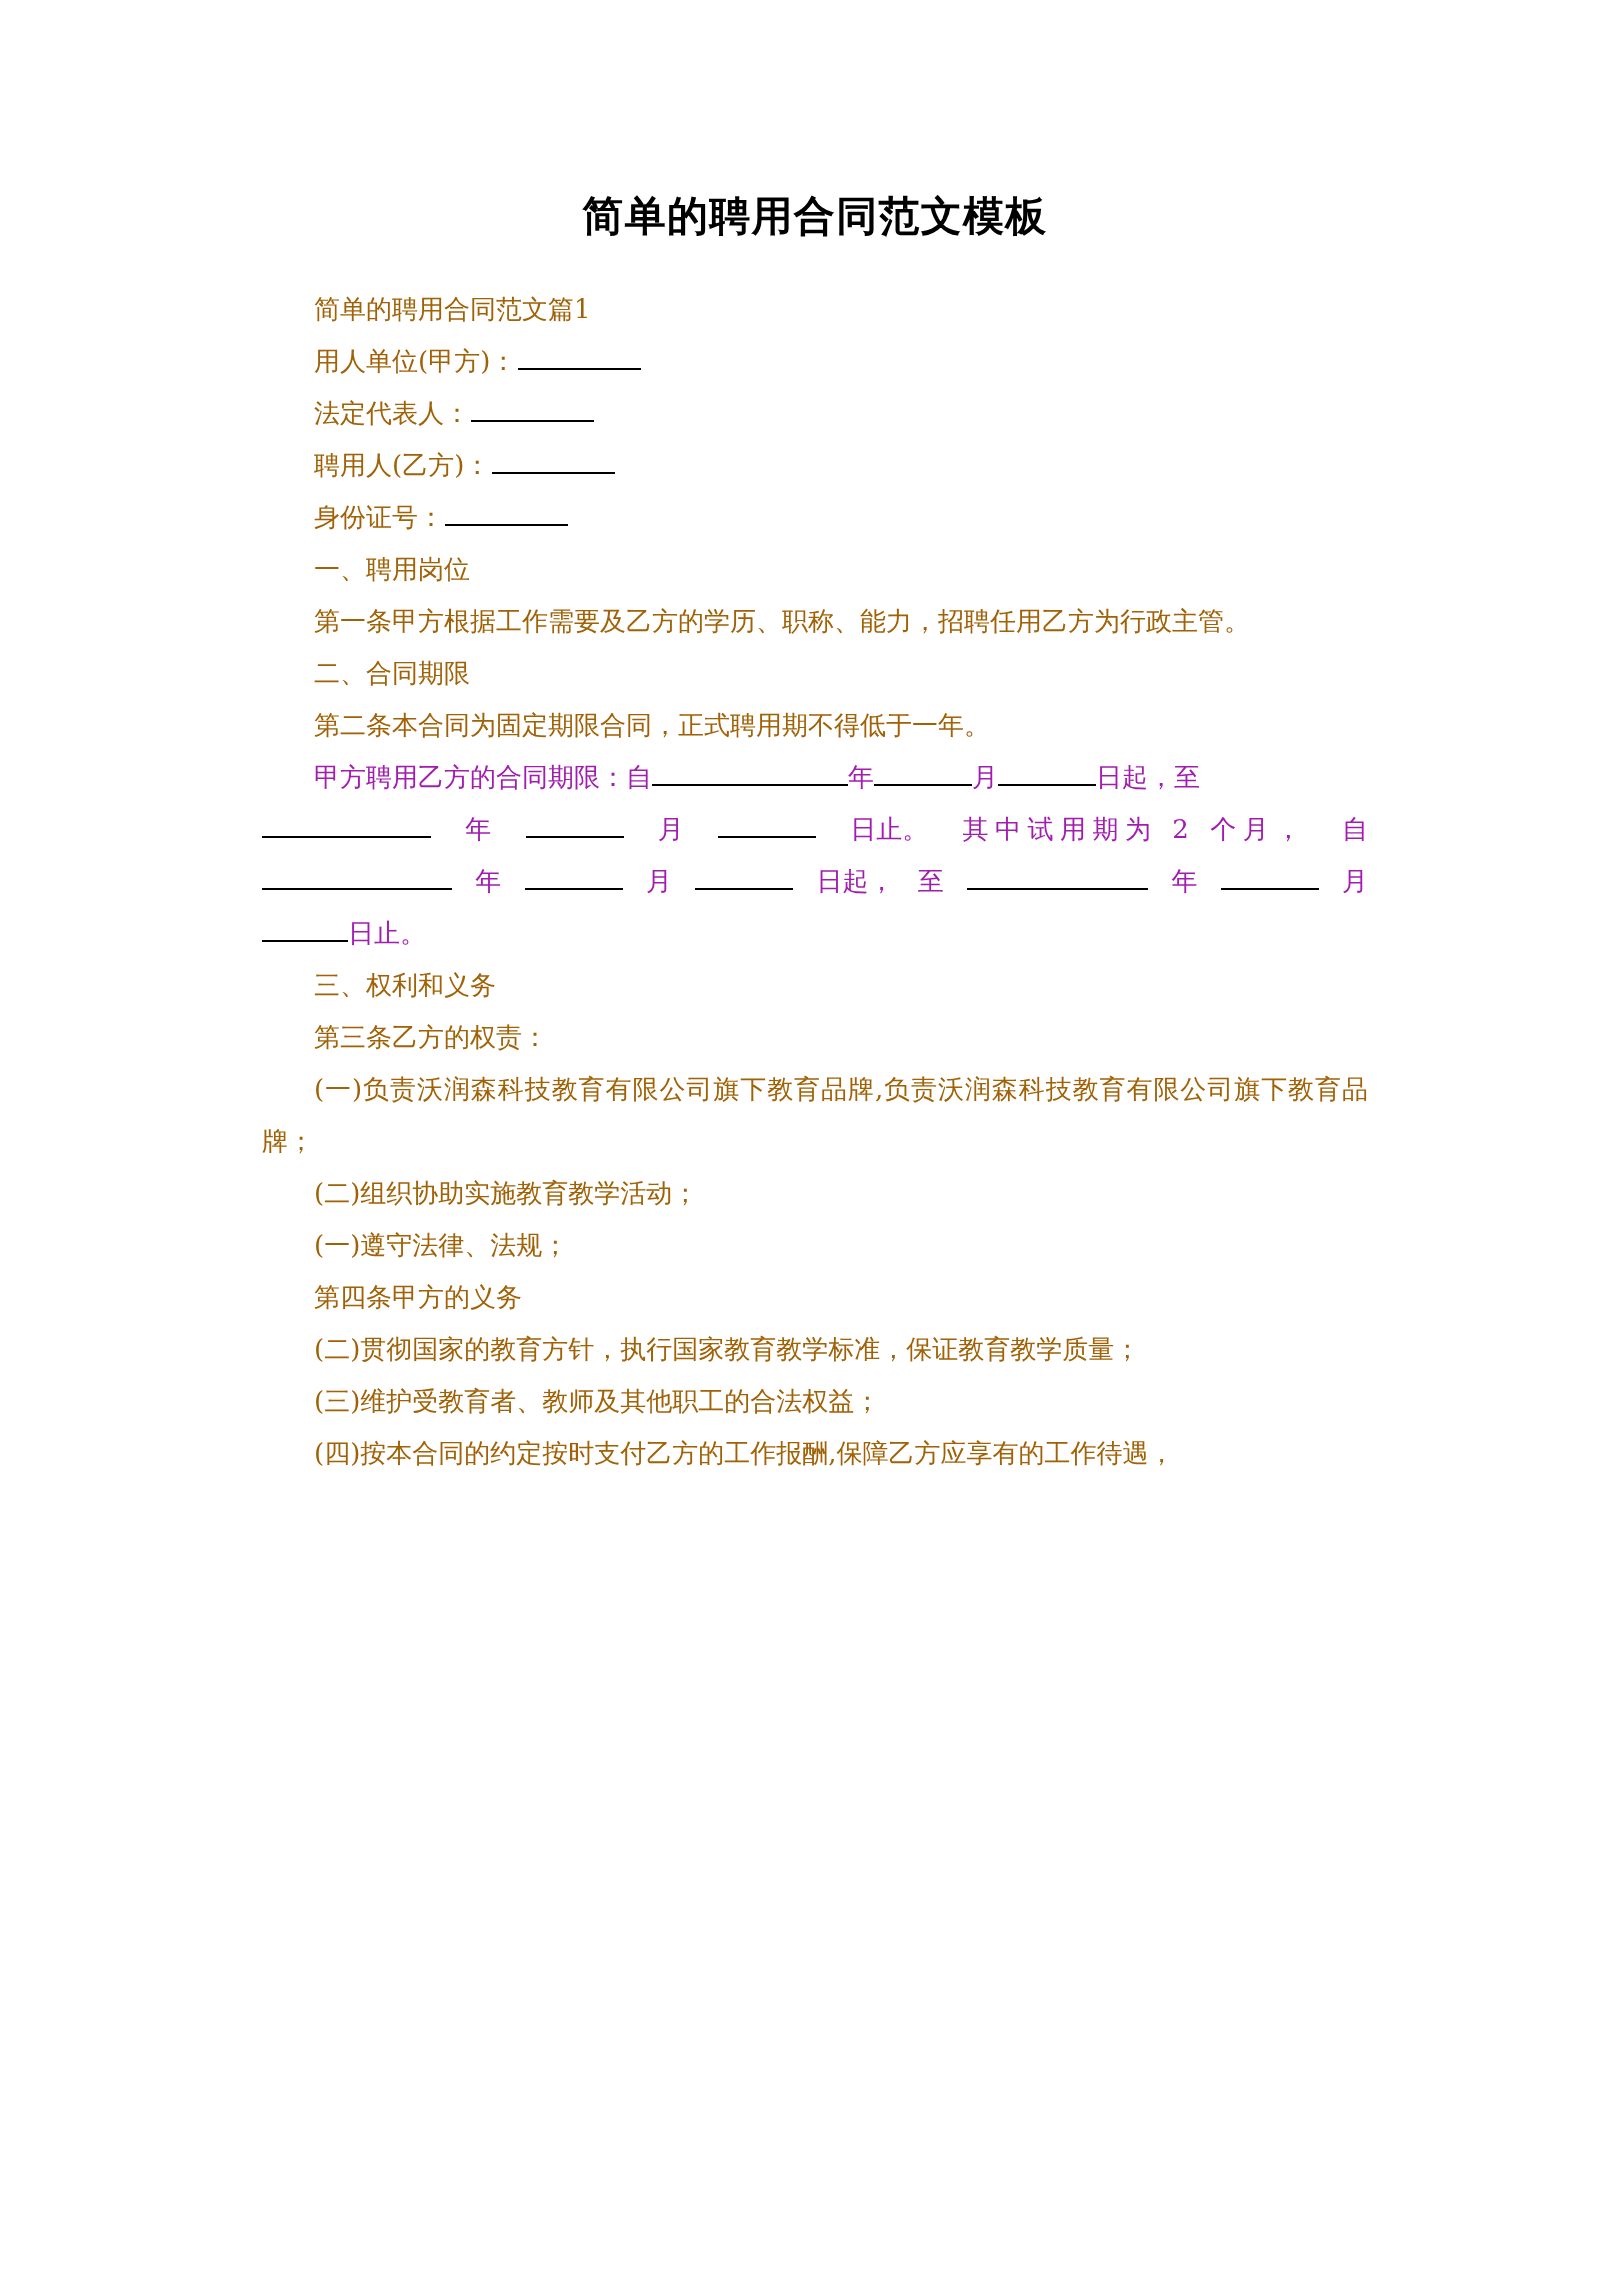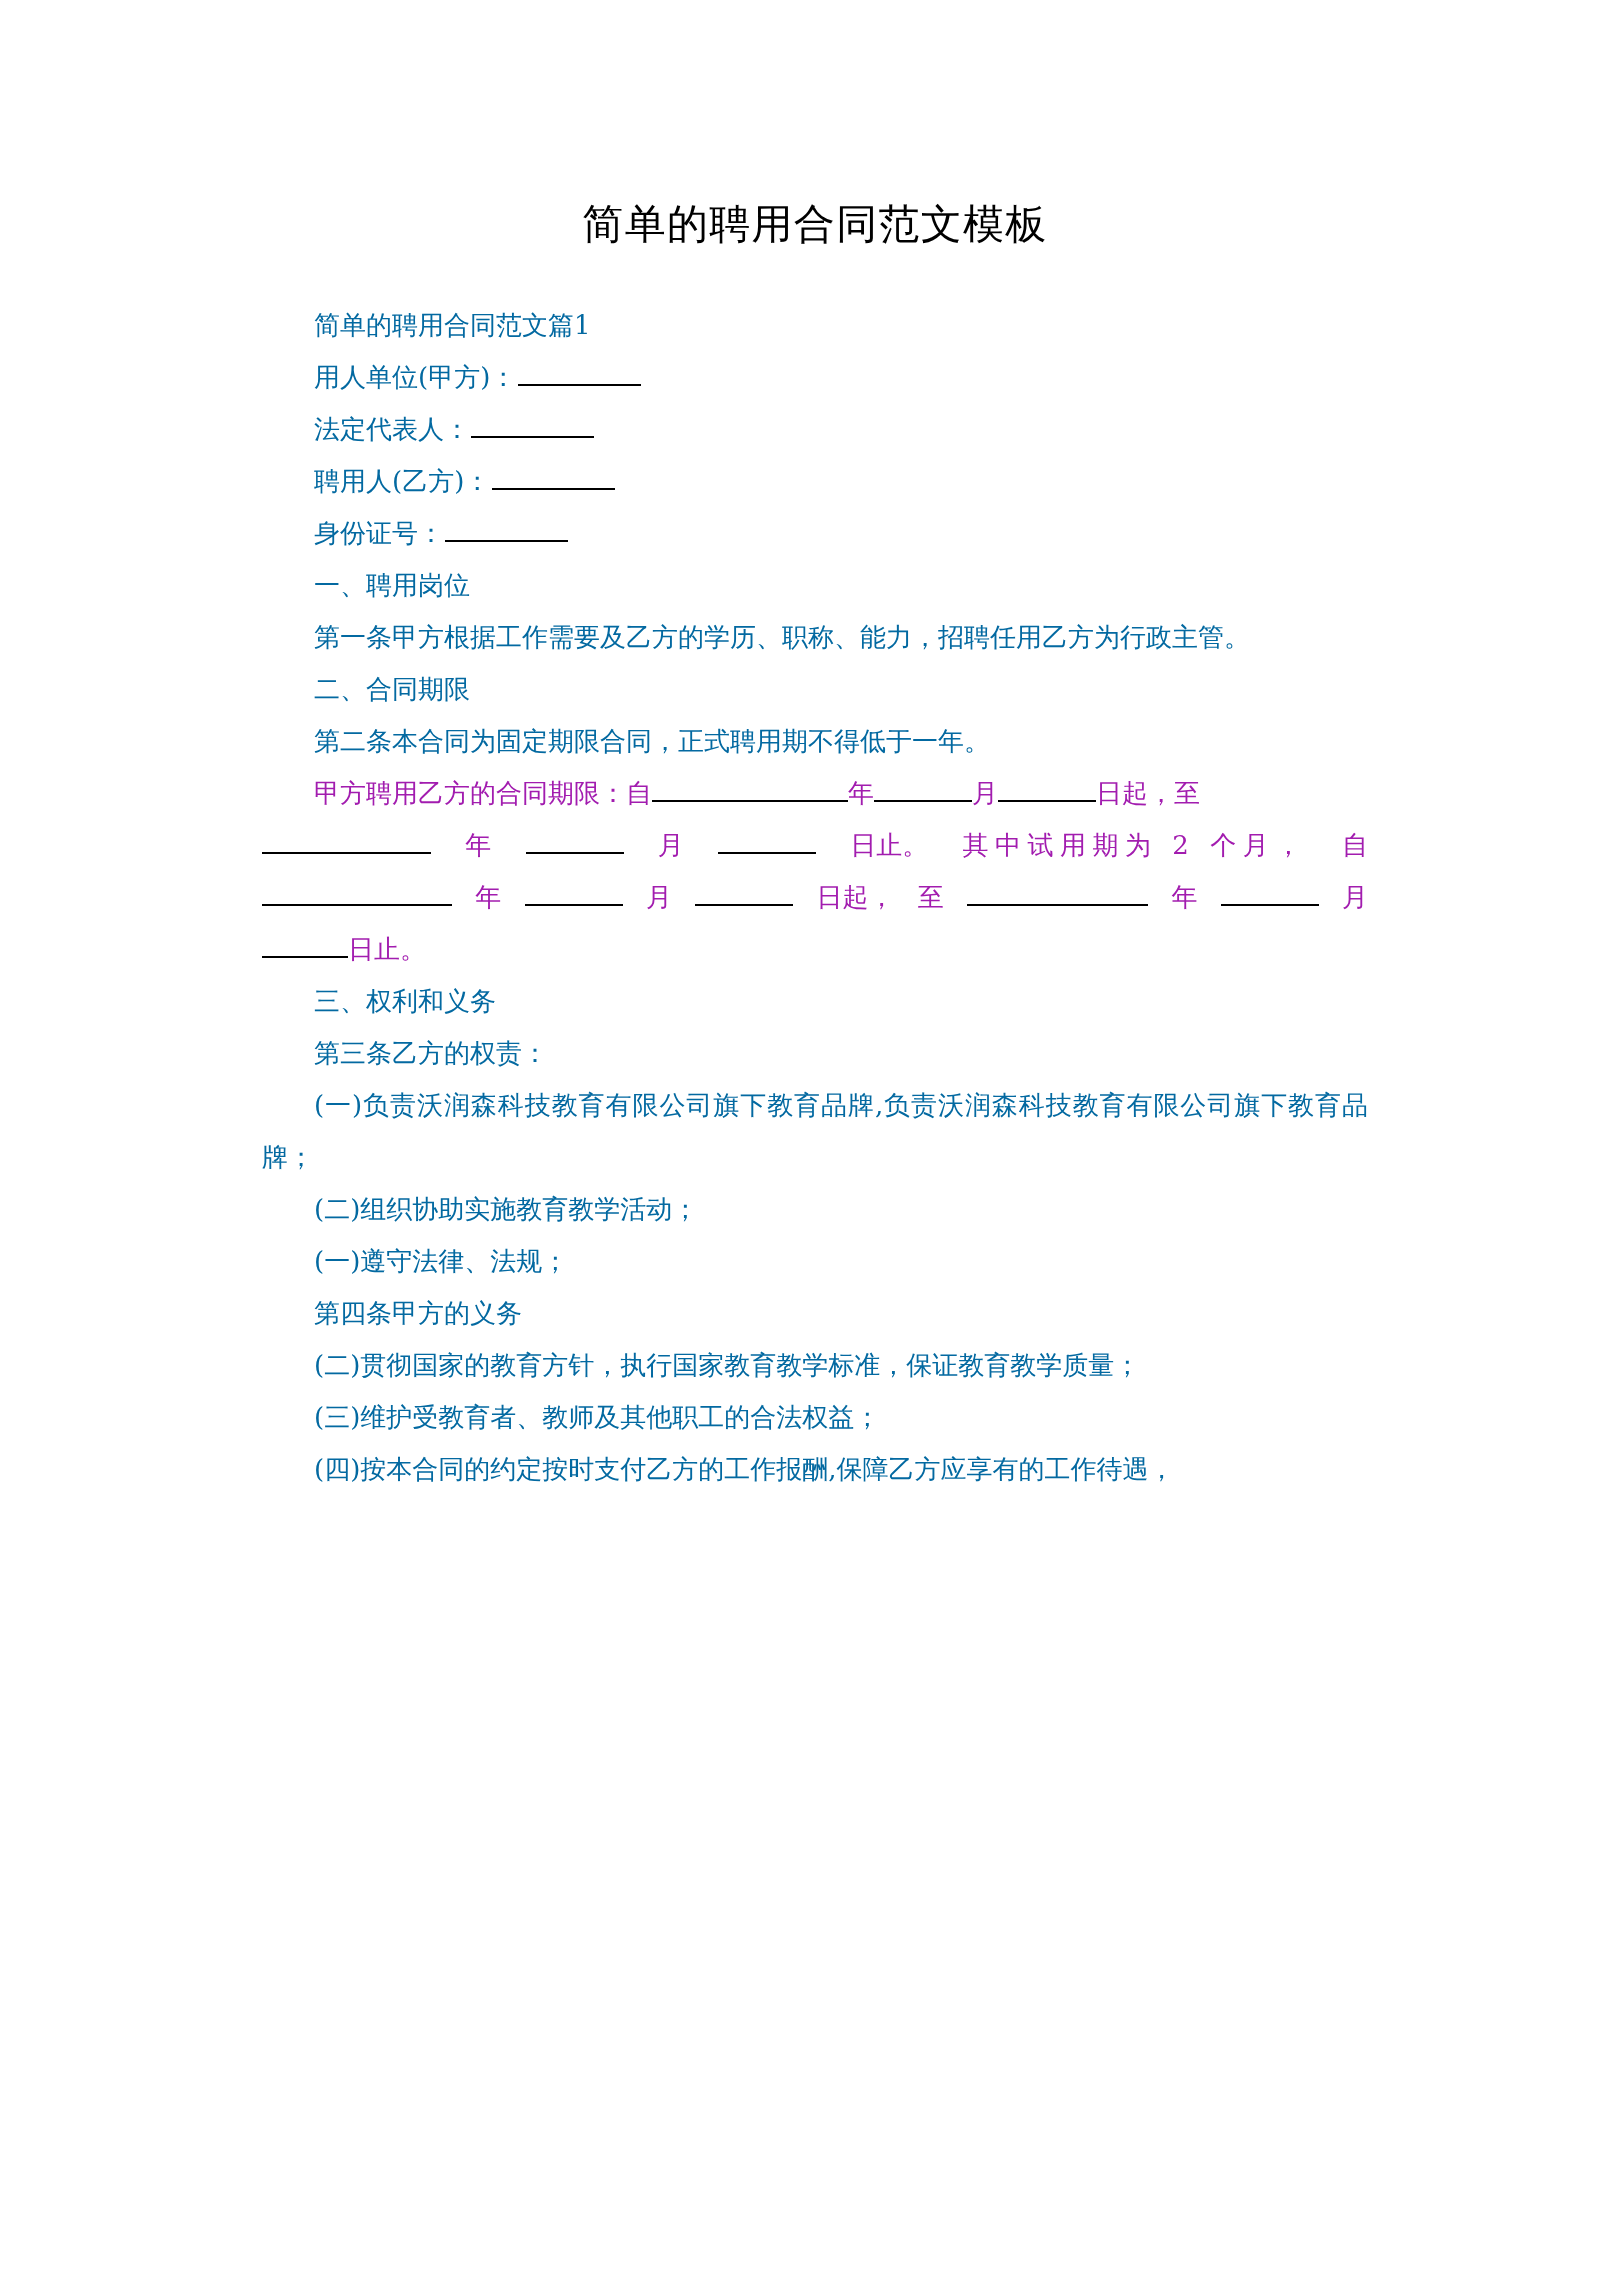--- a/index.html
+++ b/index.html
@@ -23,40 +23,40 @@
   .doc-body {
     position: absolute;
     left: 262px;
     top: 0;
     width: 1106px;
   }
 
   
   .doc-title {
     font-family: "DejaVu Sans", "Liberation Sans", sans-serif;
-    font-weight: 400;
+    font-weight: 700;
     font-size: 41px;
     line-height: 1.25;
     text-align: center;
     letter-spacing: 1.3px;
-    margin: 8px;
+    margin: 0;
     padding-top: 191px;
     padding-bottom: 0;
     color: #000000;
   }
 
   
   .p {
     font-size: 26px;
     line-height: 52px;
     margin: 0;
     text-align: justify;
     text-justify: inter-character;
     word-break: break-all;
-    color: #0369a1;
+    color: #a16207;
   }
 
   .p.indent {
     text-indent: 52px;
   }
 
   .gap-after-title { height: 41px; }
 
   
   .blank {

